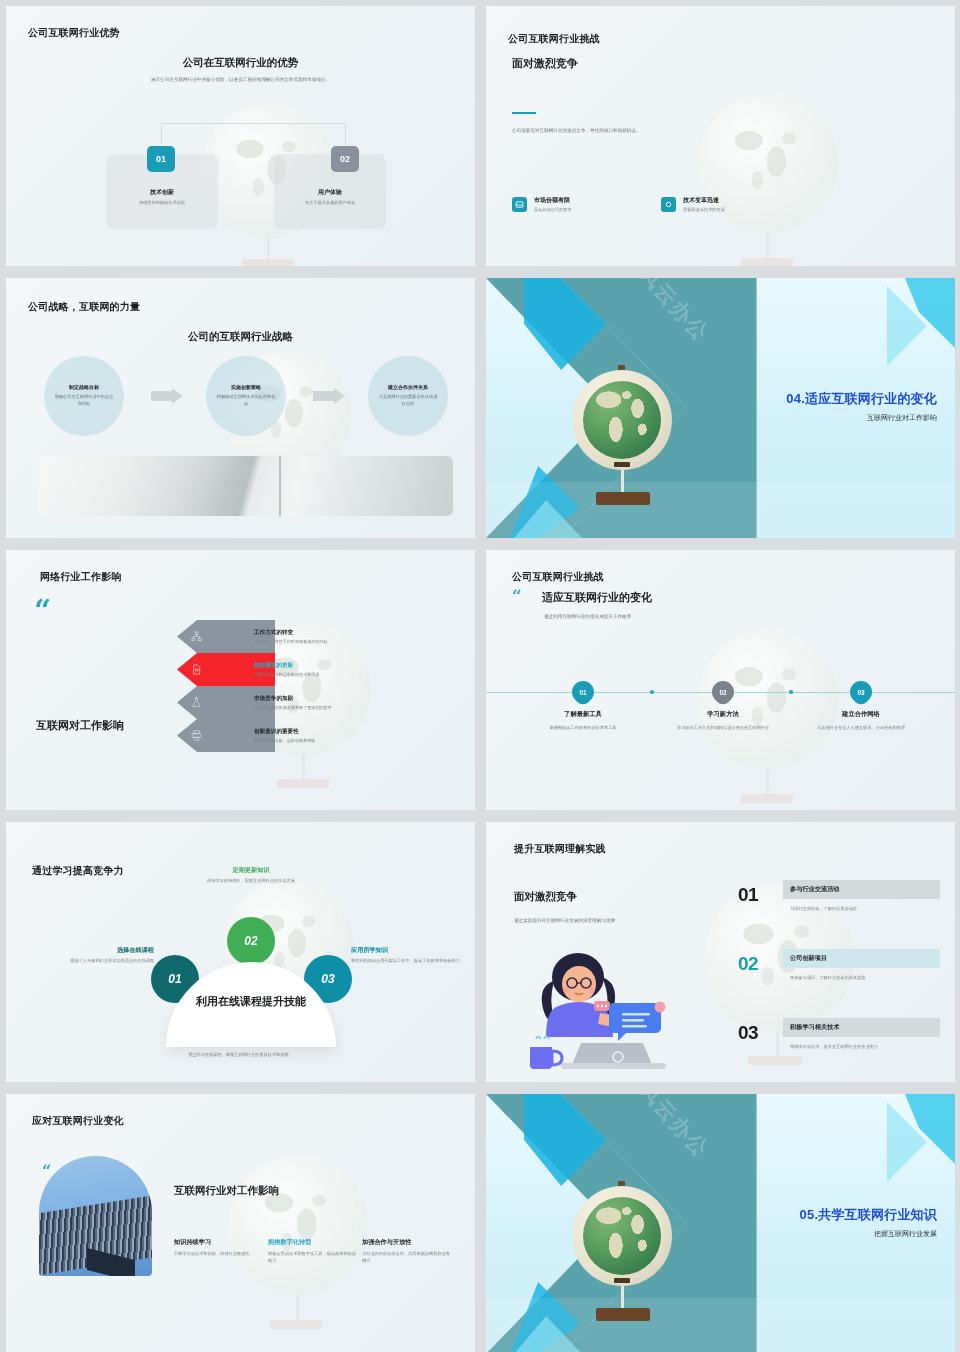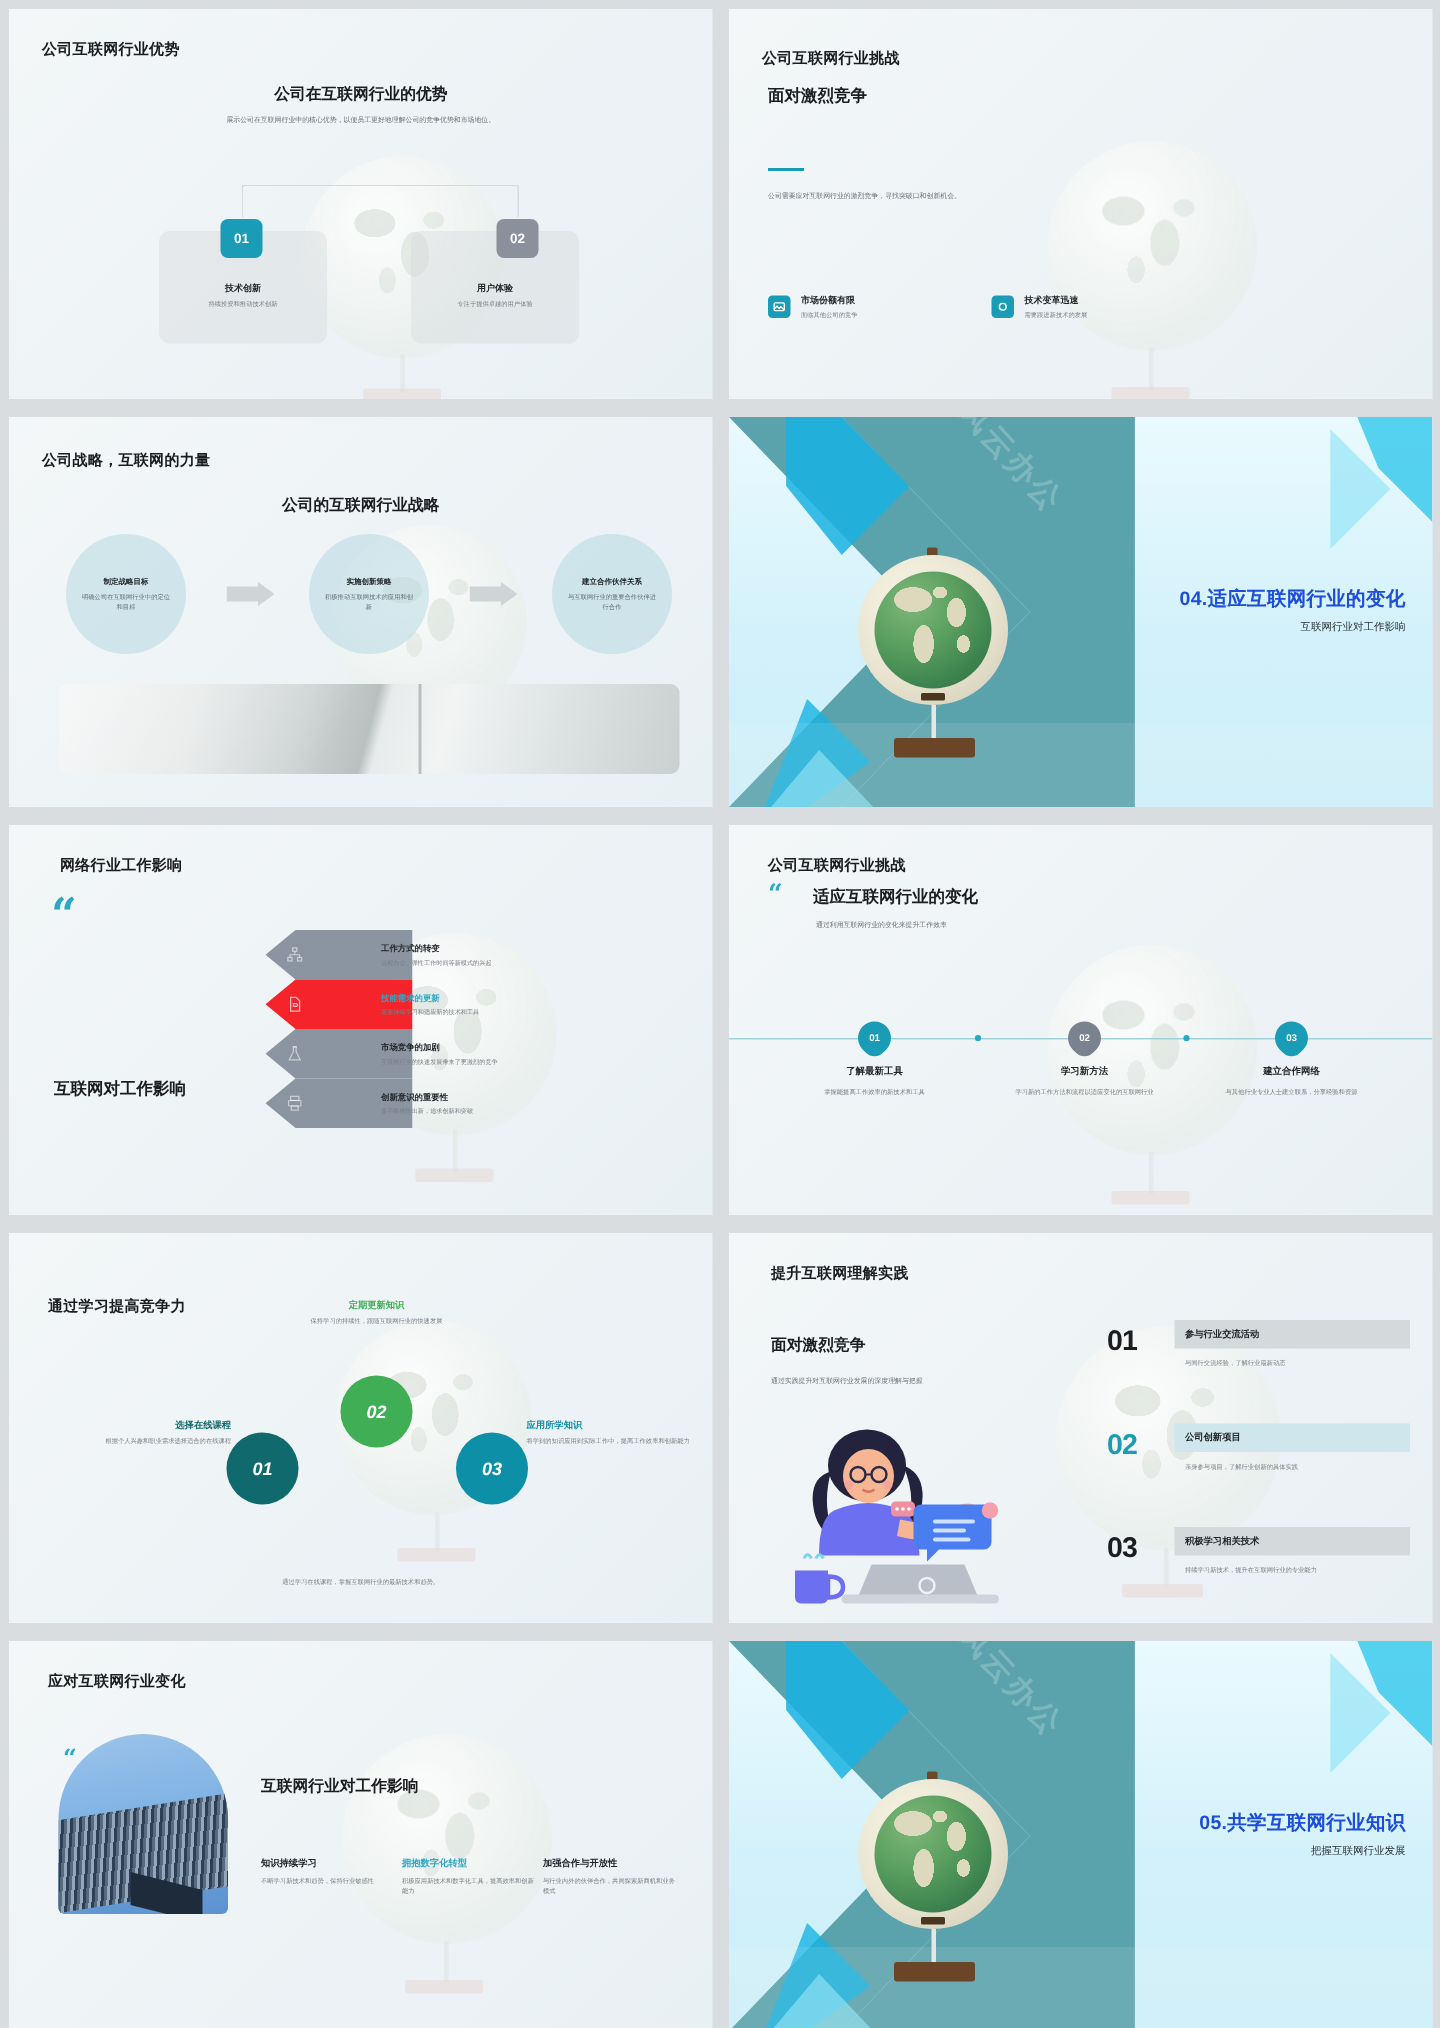--- a/index.html
+++ b/index.html
@@ -500,20 +500,23 @@
       <div class="s7-bub two">
           <span>02</span>
         </div>
       <div class="s7-bub one">
           <span>01</span>
         </div>
       <div class="s7-bub three">
           <span>03</span>
         </div>
 
+      <div class="s7-dome">
+        <span>利用在线课程提升技能</span>
+      </div>
 
       <div class="s7-lab left">
         <div class="t" style="color:#106a6d;">选择在线课程</div>
         <div class="d">根据个人兴趣和职业需求选择适合的在线课程</div>
       </div>
       <div class="s7-lab right">
         <div class="t" style="color:#0d8fa8;">应用所学知识</div>
         <div class="d">将学到的知识应用到实际工作中，提高工作效率和创新能力</div>
       </div>
 

